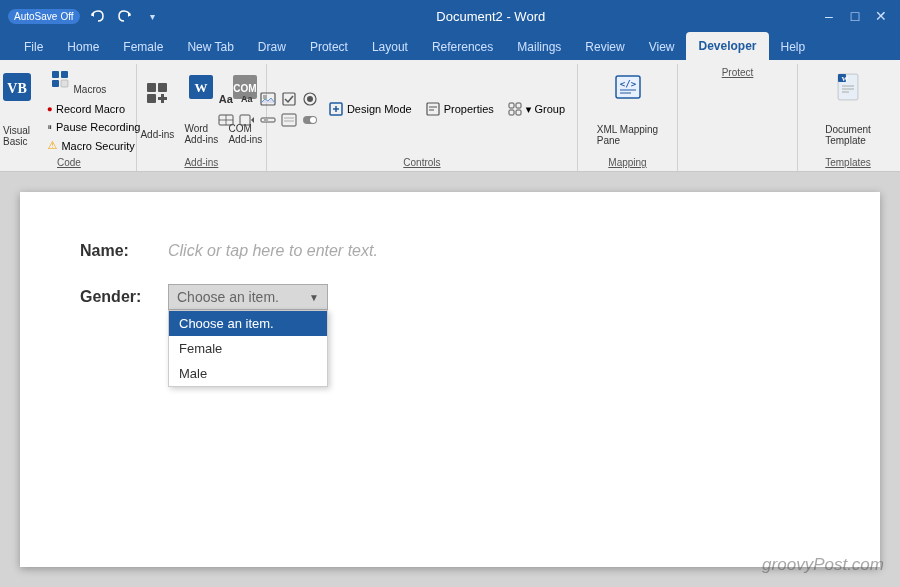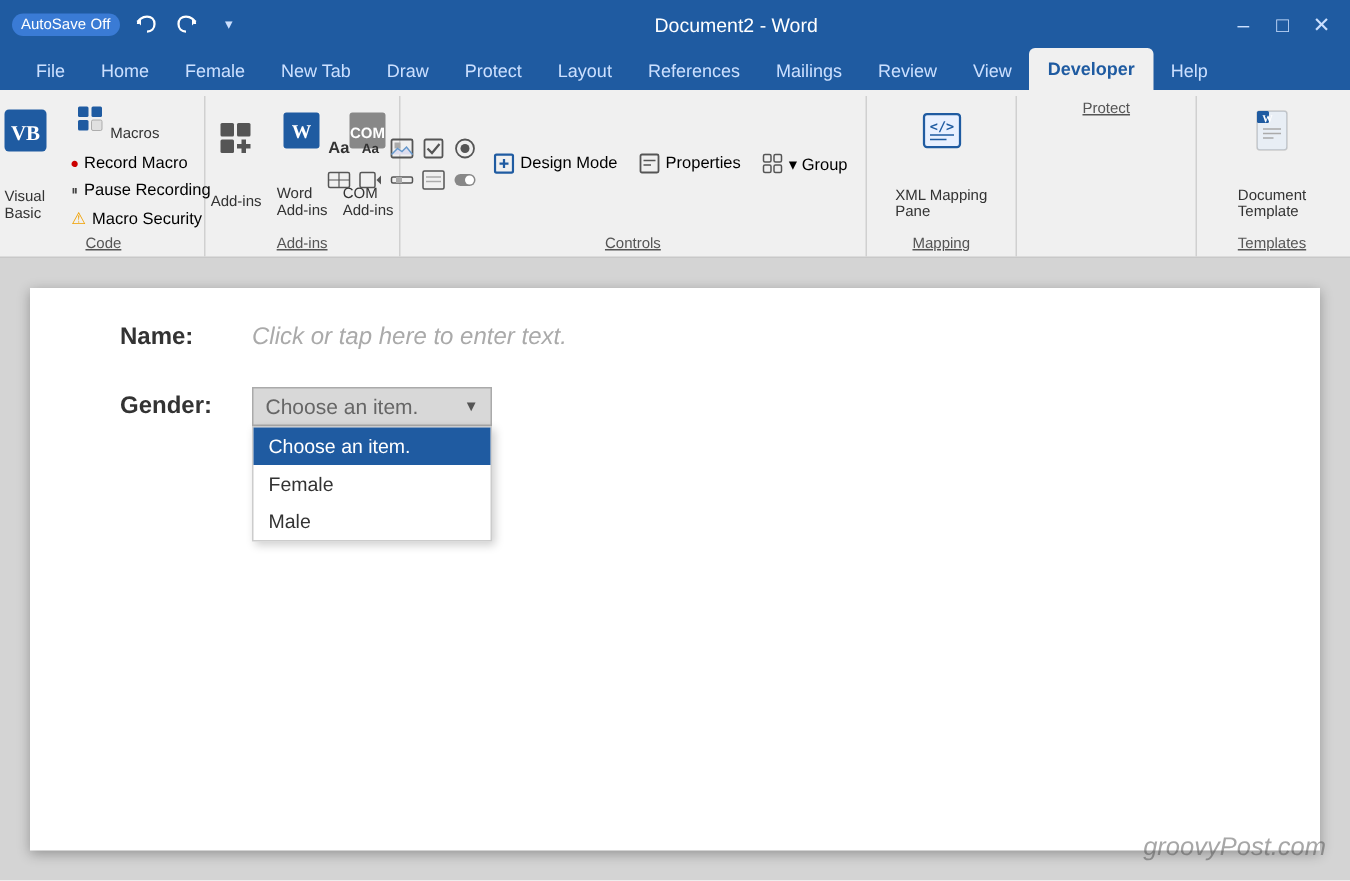--- a/index.html
+++ b/index.html
@@ -132,21 +132,21 @@
       padding: 20px;
       position: relative;
       height: calc(587px - 32px - 28px - 92px - 20px);
     }
 
     .page {
       background: white;
       width: 880px;
       min-height: 320px;
       box-shadow: 0 2px 8px rgba(0,0,0,0.3);
-      padding: 24px 60px;
+      padding: 50px 60px;
       position: relative;
     }
 
     
     .form-row {
       display: flex;
       align-items: center;
       margin-bottom: 24px;
     }
     .form-label {

